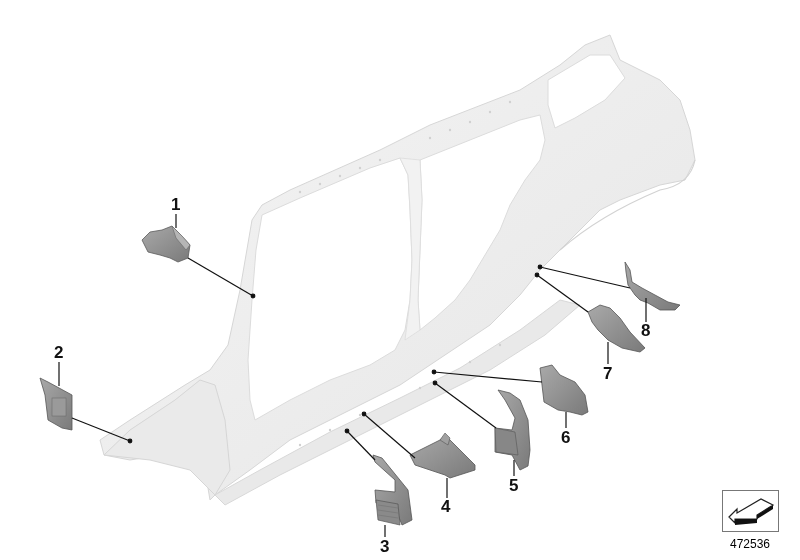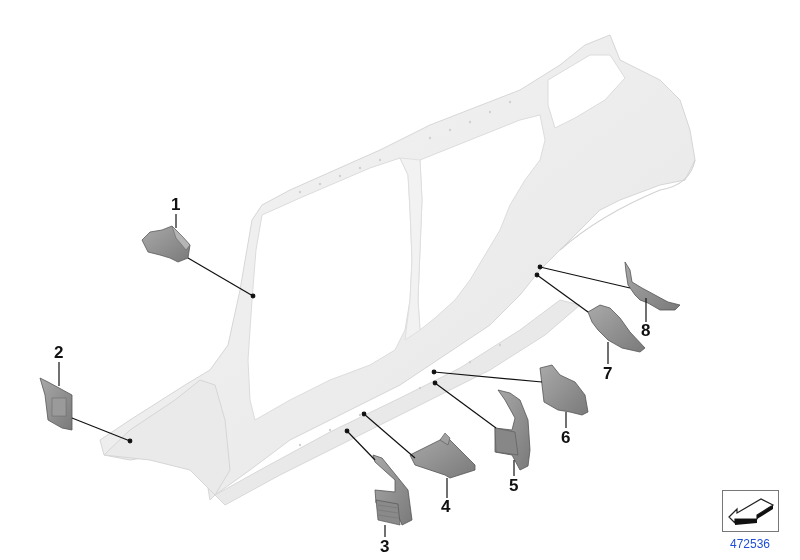--- a/index.html
+++ b/index.html
@@ -1,20 +1,20 @@
 <!DOCTYPE html>
 <html><head>
 <meta charset="utf-8">
 <style>
   html, body { margin:0; padding:0; background:#ffffff; }
   body { width:800px; height:560px; position:relative; overflow:hidden; font-family:"Liberation Sans", sans-serif; }
   #diagram { position:absolute; left:0; top:0; width:800px; height:560px; }
   .callout-label { position:absolute; font-family:"Liberation Sans", sans-serif; font-weight:bold; font-size:17px; color:#111; line-height:1; }
   #ref-box { position:absolute; left:722px; top:490px; width:55px; height:40px; border:1px solid #777; background:#fff; }
-  #ref-number { position:absolute; left:718px; top:537px; width:64px; text-align:center; font-size:12px; color:#1d4ed8; font-family:"Liberation Sans", sans-serif; }
+  #ref-number { position:absolute; left:718px; top:537px; width:64px; text-align:center; font-size:12px; color:#000000; font-family:"Liberation Sans", sans-serif; }
 </style>
 </head>
 <body>
 
 <svg id="diagram" viewBox="0 0 800 560" xmlns="http://www.w3.org/2000/svg">
   <defs>
     <linearGradient id="bodyGrad" x1="0" y1="0" x2="1" y2="1">
       <stop offset="0" stop-color="#f4f4f4"></stop>
       <stop offset="1" stop-color="#e6e6e6"></stop>
     </linearGradient>

